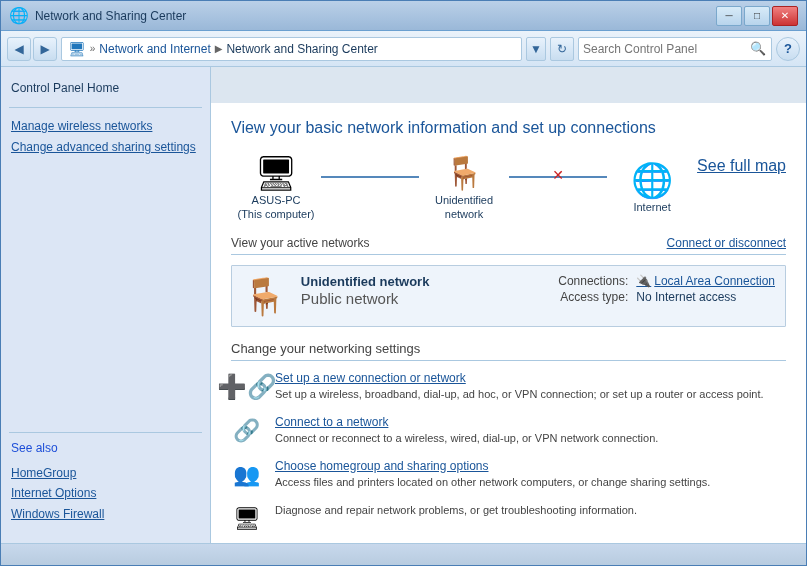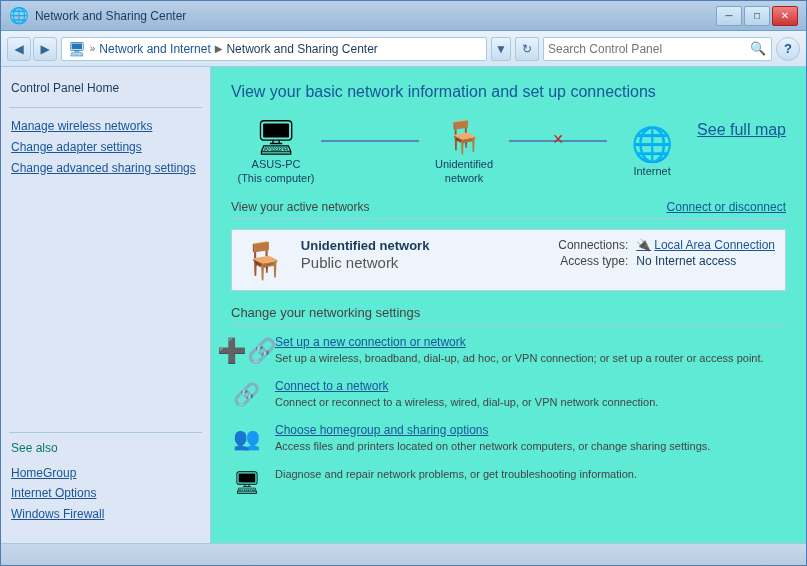--- a/index.html
+++ b/index.html
@@ -122,21 +122,21 @@
       border-radius: 2px;
       display: flex;
       align-items: center;
       justify-content: center;
       color: #336699;
       cursor: pointer;
       font-size: 12px;
     }
     .search-bar {
       height: 24px;
-      width: 229px;
+      width: 194px;
       border: 1px solid #aac8e0;
       background: white;
       border-radius: 2px;
       display: flex;
       align-items: center;
       padding: 0 4px;
       gap: 11px;
     }
     .search-input {
       flex: 1;
@@ -199,30 +199,31 @@
       cursor: pointer;
     }
     .sidebar-divider {
       height: 1px;
       background: #aac8e0;
       margin: 4px 8px;
     }
     .sidebar-spacer { flex: 1; }
     .see-also-label {
       font-size: 12px;
-      color: #0f766e;
+      color: #1d4ed8;
       padding: 4px 10px 4px;
       font-weight: normal;
     }
     
     .content-area {
       flex: 1;
-      background: #5eead4;
+      background: #ffffff;
       padding: 16px 20px;
       overflow-y: auto;
+      margin-top: 36px;
     }
     .content-title {
       font-size: 16px;
       color: #1a5599;
       font-weight: normal;
       margin-bottom: 16px;
     }
     .net-node {
       display: flex;
       flex-direction: column;
@@ -433,21 +434,20 @@
     <div class="help-btn">?</div>
   </div>
 
   <div class="main-content">
 
     <div class="sidebar">
       <div class="sidebar-home">Control Panel Home</div>
       <div class="sidebar-divider"></div>
       <div class="sidebar-section">
         <a class="sidebar-link">Manage wireless networks</a>
-        <a class="sidebar-link">Change adapter settings</a>
         <a class="sidebar-link">Change advanced sharing settings</a>
       </div>
       <div class="sidebar-spacer"></div>
       <div class="sidebar-divider"></div>
       <div class="see-also-label">See also</div>
       <div class="sidebar-section">
         <a class="sidebar-link">HomeGroup</a>
         <a class="sidebar-link">Internet Options</a>
         <a class="sidebar-link">Windows Firewall</a>
       </div>

